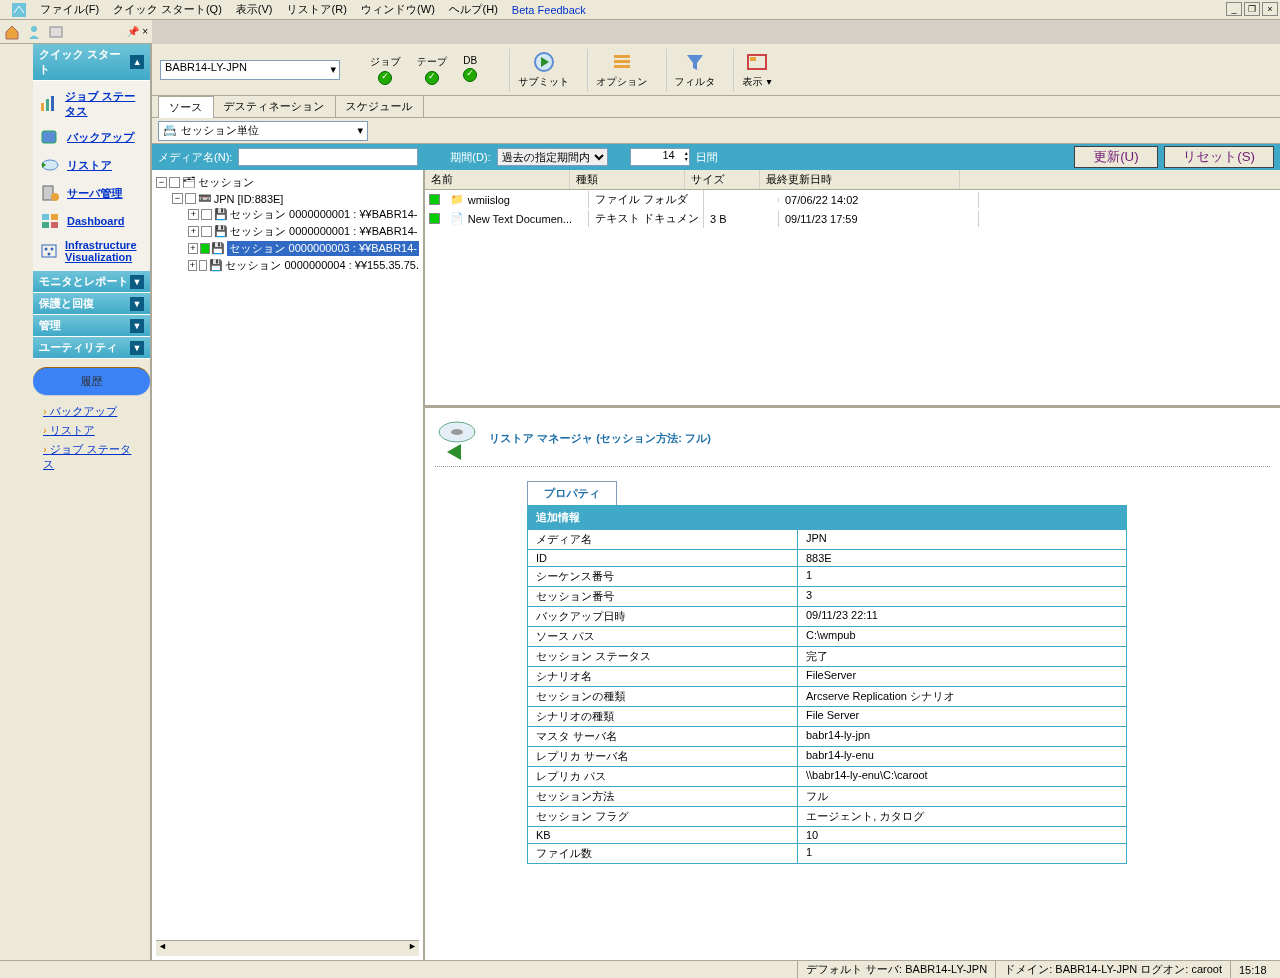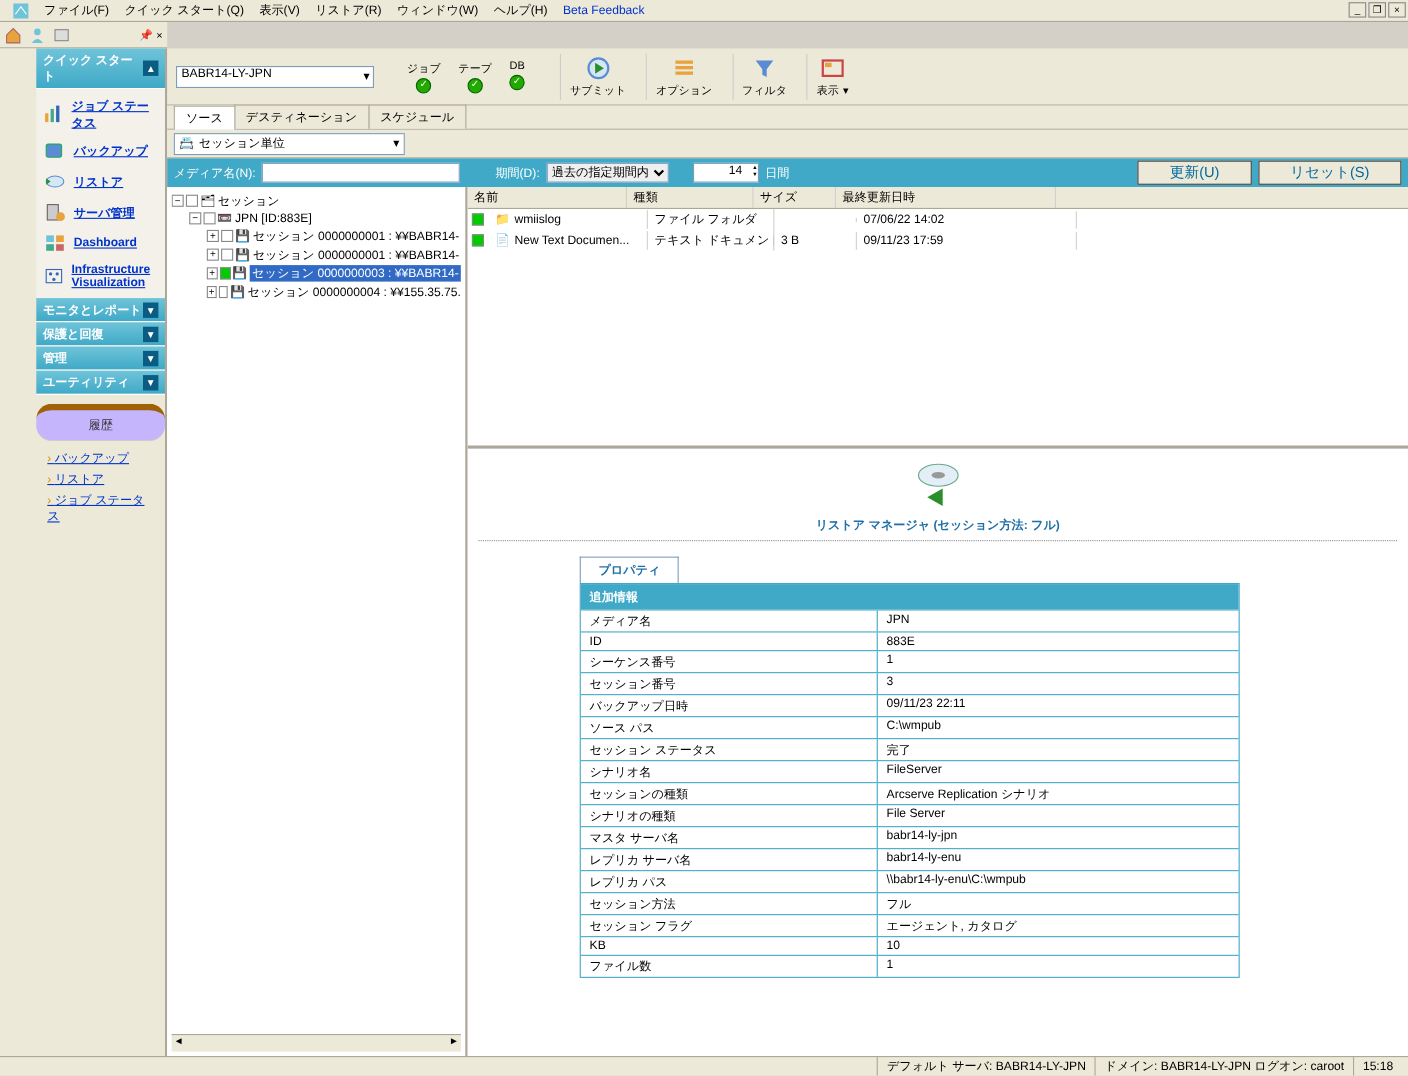--- a/index.html
+++ b/index.html
@@ -10,21 +10,21 @@
 .win-btn { width: 16px; height: 14px; background: #ece9d8; border: 1px solid #888; font-size: 9px; text-align: center; line-height: 12px; cursor: default; }
 .small-toolbar { height: 24px; background: #ece9d8; display: flex; align-items: center; padding: 0 4px; gap: 6px; border-bottom: 1px solid #aca899; width: 152px; }
 .small-toolbar .ico { width: 16px; height: 16px; }
 .main-row { display: flex; height: calc(100% - 20px - 24px - 18px); }
 .sidebar { width: 152px; background: #ece9d8; border-right: 2px solid #aca899; display: flex; flex-direction: column; padding-left: 33px; }
 .side-section-hdr { background: linear-gradient(#6fc4d9, #3fa9c7); color: #fff; padding: 3px 6px; font-weight: bold; display: flex; justify-content: space-between; align-items: center; border-bottom: 1px solid #fff; }
 .side-section-hdr .arrow { width: 14px; height: 14px; background: #0a5c82; color: #fff; text-align: center; font-size: 9px; line-height: 14px; }
 .side-list { background: #f3f1e9; padding: 4px 2px; }
 .side-item { display: flex; align-items: center; gap: 6px; padding: 4px 4px; color: #0033cc; text-decoration: underline; font-weight: bold; cursor: pointer; }
 .side-item .ico-box { width: 22px; height: 20px; display: flex; align-items: center; justify-content: center; }
-.side-history-hdr { text-align: center; padding: 6px; color: #333; border-top: 6px solid #a16207; border-bottom: 1px solid #ccc; background: #c4b5fd; border-radius: 14px; }
+.side-history-hdr { text-align: center; padding: 6px; color: #333; border-top: 1px solid #a16207; border-bottom: 1px solid #ccc; background: #3b82f6; border-radius: 14px; }
 .side-links { padding: 6px 10px; }
 .side-links a { display: block; color: #0033cc; text-decoration: underline; padding: 2px 0; }
 .side-links a:before { content: "› "; color: #e08a00; }
 .content { flex: 1; display: flex; flex-direction: column; background: #ece9d8; }
 .top-toolbar { height: 52px; display: flex; align-items: center; padding: 4px 8px; gap: 10px; border-bottom: 1px solid #aca899; }
 .server-select { width: 180px; height: 20px; border: 1px solid #7f9db9; background: #fff; padding: 0 16px 0 4px; position: relative; }
 .server-select:after { content: "▾"; position: absolute; right: 3px; top: 2px; color: #000; }
 .status-grp { display: flex; gap: 16px; margin-left: 20px; }
 .status-item { text-align: center; font-size: 10px; }
 .status-item .dot { width: 14px; height: 14px; border-radius: 50%; background: #2a0; border: 1px solid #060; margin: 2px auto 0; position: relative; }
@@ -36,38 +36,38 @@
 .tab.active { background: #fff; position: relative; top: 1px; }
 .session-row { height: 26px; display: flex; align-items: center; padding: 2px 6px; background: #ece9d8; border-bottom: 1px solid #aca899; }
 .session-select { width: 210px; height: 20px; border: 1px solid #7f9db9; background: #fff; display: flex; align-items: center; padding: 0 4px; }
 .session-select:after { content: "▾"; margin-left: auto; }
 .filter-bar { height: 26px; background: #3fa9c7; display: flex; align-items: center; padding: 0 6px; gap: 6px; color: #fff; }
 .filter-bar label { color: #fff; }
 .filter-bar input[type=text] { height: 18px; border: 1px solid #7f9db9; padding: 0 3px; }
 .filter-bar select { height: 18px; border: 1px solid #7f9db9; font-size: 11px; }
 .filter-bar .spin { width: 60px; height: 18px; background: #fff; border: 1px solid #7f9db9; text-align: right; padding: 0 14px 0 2px; color: #000; position: relative; }
 .filter-bar .spin:after { content: "▴\A▾"; white-space: pre; font-size: 6px; line-height: 6px; position: absolute; right: 1px; top: 1px; color: #000; }
-.filter-bar .btn { background: #ece9d8; border: 1px solid #404040; color: #0369a1; padding: 1px 28px; cursor: pointer; }
+.filter-bar .btn { background: #ece9d8; border: 1px solid #404040; color: #701a75; padding: 1px 18px; cursor: pointer; }
 .work-area { flex: 1; display: flex; background: #fff; min-height: 0; }
 .tree-pane { width: 273px; border-right: 2px solid #aca899; overflow: auto; padding: 4px; background: #fff; position: relative; }
 .tree-node { white-space: nowrap; padding: 1px 0; display: flex; align-items: center; gap: 2px; }
 .tree-node .exp { width: 11px; height: 11px; border: 1px solid #888; text-align: center; line-height: 9px; font-size: 9px; background: #fff; cursor: pointer; }
 .tree-node .chk { width: 11px; height: 11px; border: 1px solid #888; background: #fff; }
 .tree-node .chk.green { background: #0c0; }
 .tree-node.sel .lbl { background: #316ac5; color: #fff; padding: 0 2px; }
 .tree-children { margin-left: 16px; }
 .right-split { flex: 1; display: flex; flex-direction: column; min-width: 0; }
 .file-list { height: 238px; border-bottom: 3px solid #aca899; overflow: auto; }
 .fl-header { display: flex; background: #ece9d8; border-bottom: 1px solid #aca899; }
 .fl-header .col, .fl-row .col { padding: 2px 6px; border-right: 1px solid #d4d0c8; overflow: hidden; white-space: nowrap; }
 .fl-row { display: flex; align-items: center; }
 .fl-row .chk { width: 11px; height: 11px; border: 1px solid #888; background: #0c0; margin: 0 4px; flex-shrink: 0; }
 .c-name { width: 145px; } .c-type { width: 115px; } .c-size { width: 75px; } .c-date { width: 200px; }
 .detail-pane { flex: 1; overflow: auto; padding: 8px 10px; background: #fff; }
-.detail-hdr { display: flex; align-items: center; gap: 10px; color: #1e6fa8; font-weight: bold; padding-bottom: 6px; border-bottom: 1px dotted #999; flex-direction: column; }
+.detail-hdr { display: flex; align-items: center; gap: 10px; color: #1e6fa8; font-weight: bold; padding-bottom: 6px; border-bottom: 1px dotted #999; }
 .detail-hdr .disk-ico { width: 44px; height: 44px; position: relative; }
 .prop-tab { margin: 14px 0 0 92px; }
 .prop-tab .ptab-hdr { display: inline-block; padding: 4px 16px; border: 1px solid #7f9db9; border-bottom: none; background: #fff; color: #1e6fa8; font-weight: bold; }
 .prop-table { border: 1px solid #3fa9c7; width: 600px; }
 .prop-table .pt-hdr { background: #3fa9c7; color: #fff; font-weight: bold; padding: 4px 8px; }
 .prop-table .pt-row { display: flex; border-top: 1px solid #3fa9c7; }
 .prop-table .pt-label { width: 270px; padding: 2px 8px; border-right: 1px solid #3fa9c7; }
 .prop-table .pt-value { flex: 1; padding: 2px 8px; }
 .statusbar { position: absolute; left: 0; right: 0; bottom: 0; height: 18px; background: #ece9d8; border-top: 1px solid #aca899; display: flex; align-items: flex-start; font-size: 11px; }
 .statusbar .cell { border-left: 1px solid #aca899; padding: 0 8px; height: 100%; display: flex; align-items: center; }
@@ -440,21 +440,21 @@
                   <div class="pt-row">
                     <div class="pt-label">マスタ サーバ名</div>
                     <div class="pt-value">babr14-ly-jpn</div>
                   </div>
                   <div class="pt-row">
                     <div class="pt-label">レプリカ サーバ名</div>
                     <div class="pt-value">babr14-ly-enu</div>
                   </div>
                   <div class="pt-row">
                     <div class="pt-label">レプリカ パス</div>
-                    <div class="pt-value">\\babr14-ly-enu\C:\wmpub</div>
+                    <div class="pt-value">\\babr14-ly-enu\C:\caroot</div>
                   </div>
                   <div class="pt-row">
                     <div class="pt-label">セッション方法</div>
                     <div class="pt-value">フル</div>
                   </div>
                   <div class="pt-row">
                     <div class="pt-label">セッション フラグ</div>
                     <div class="pt-value">エージェント, カタログ</div>
                   </div>
                   <div class="pt-row">

